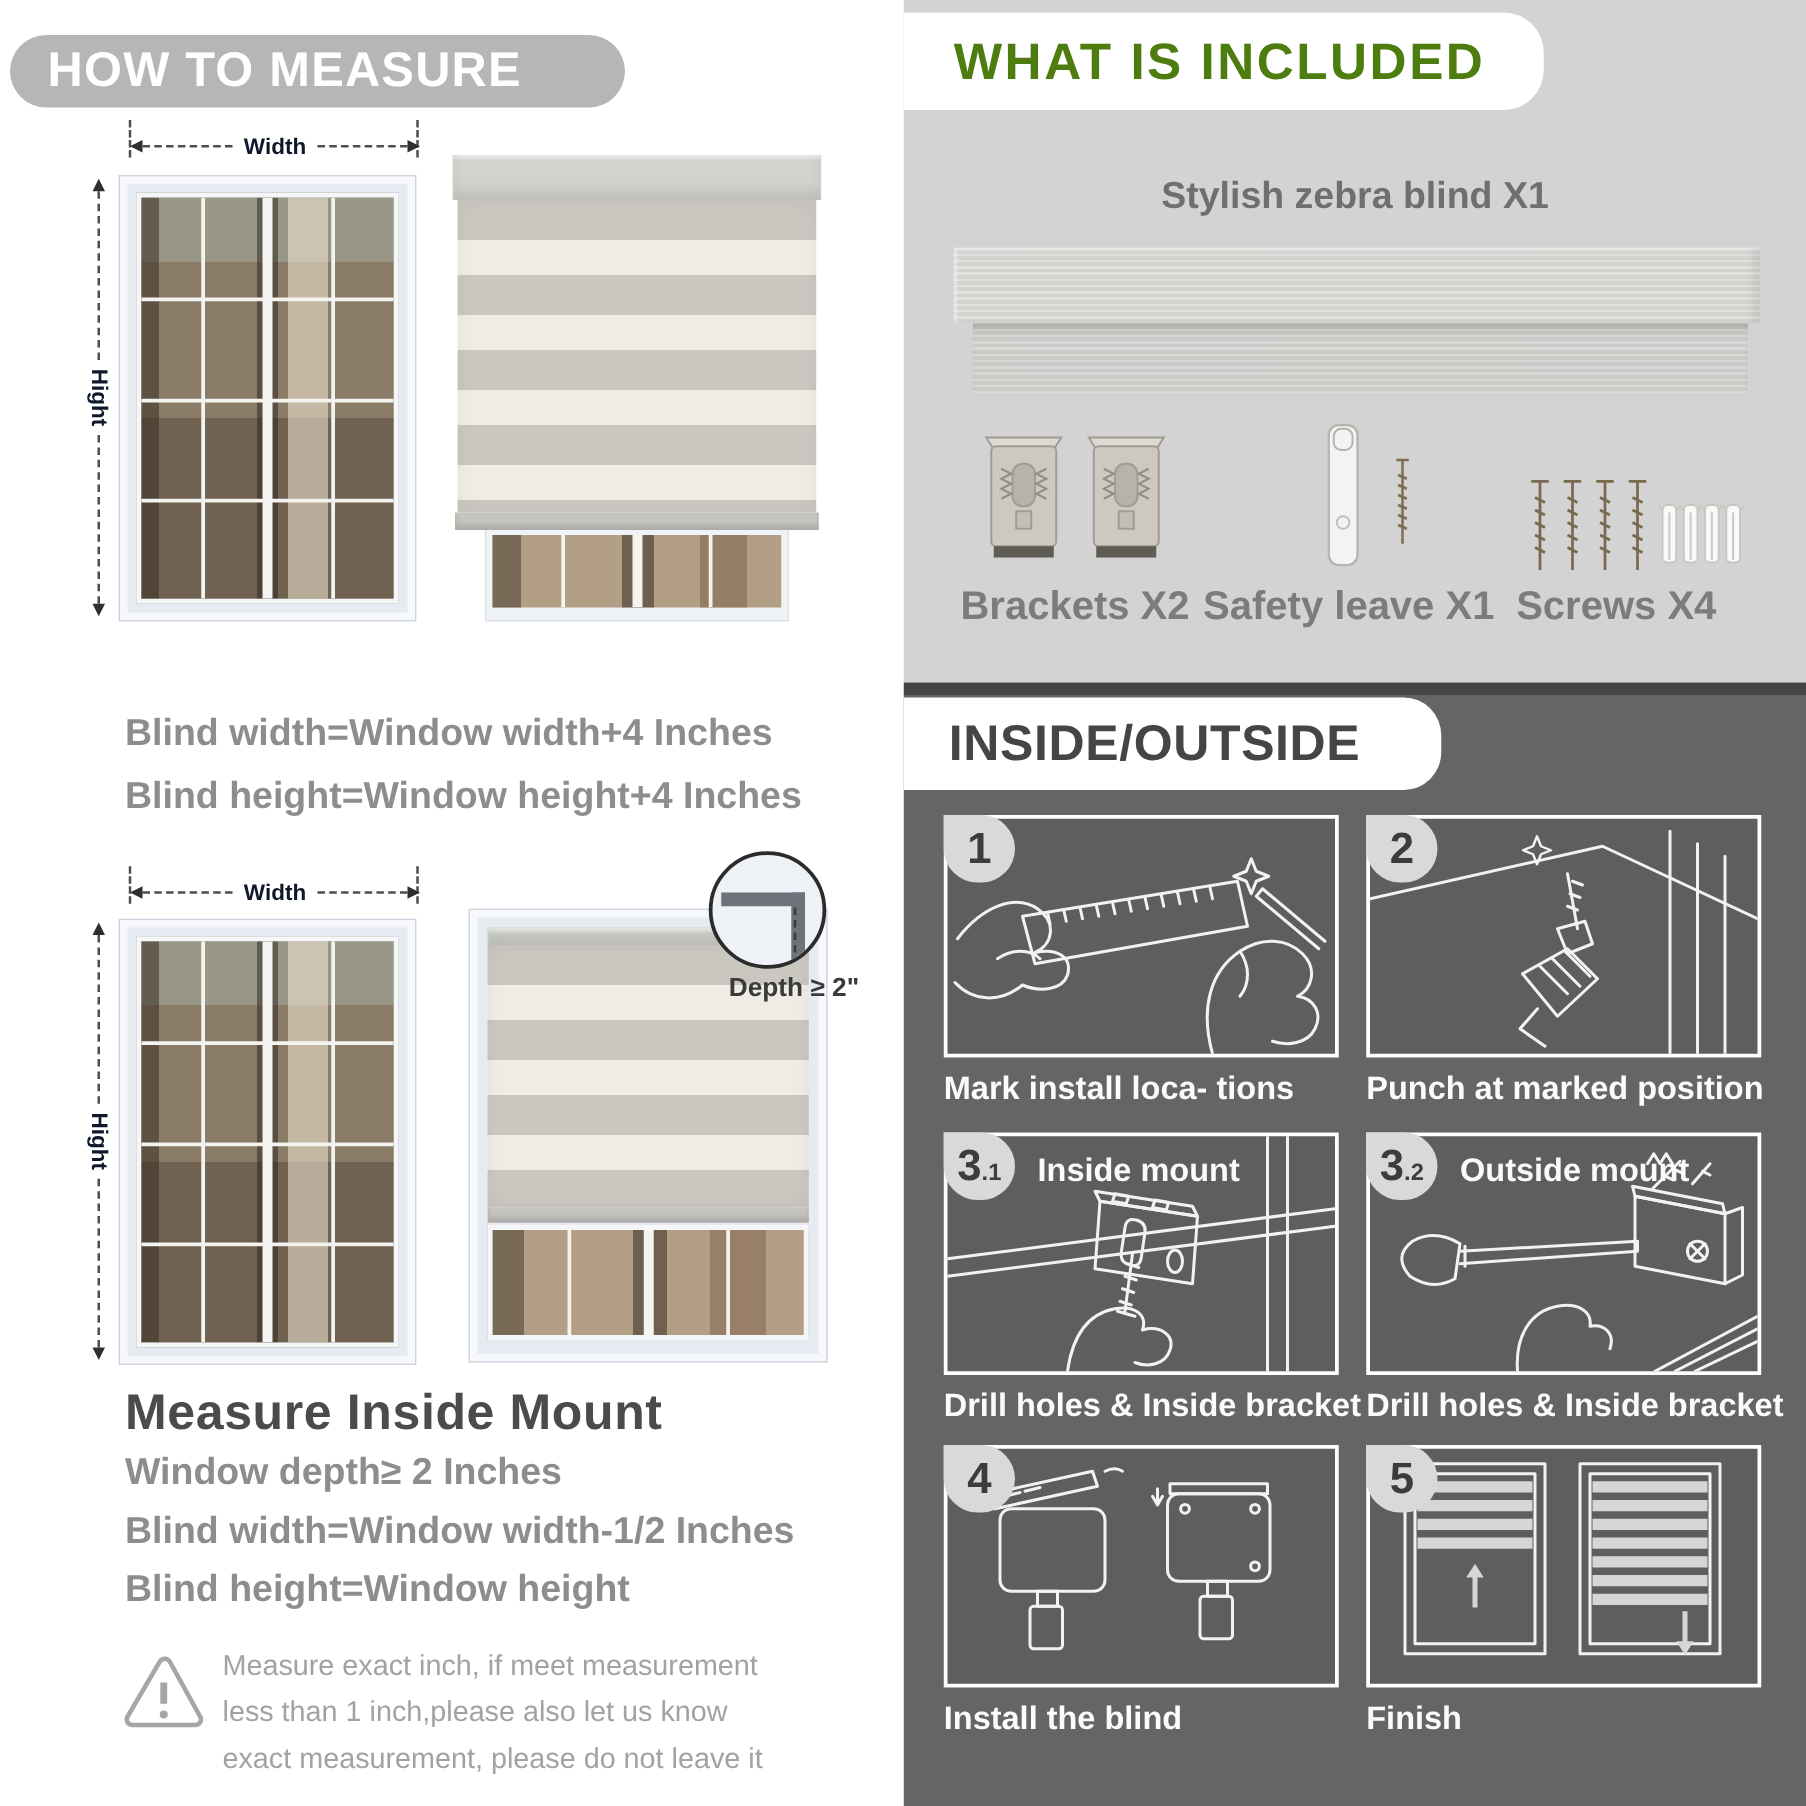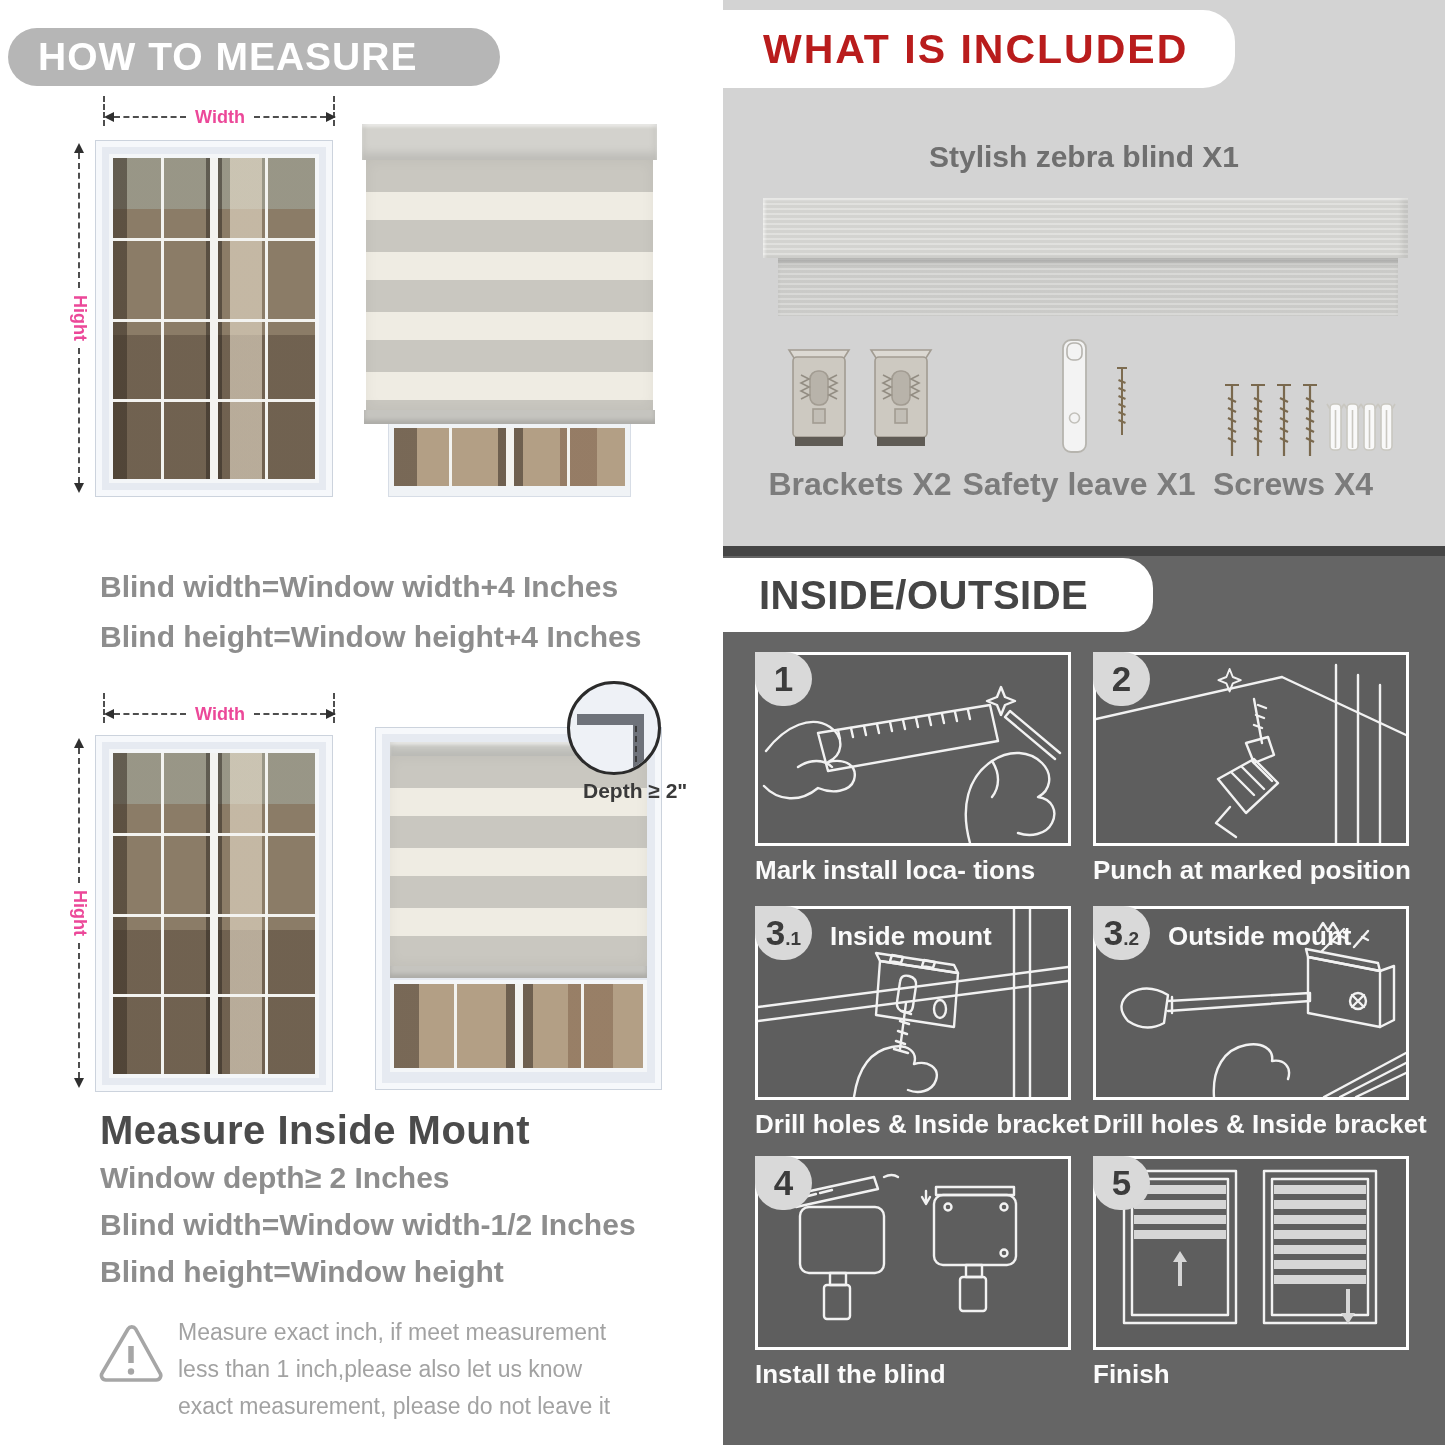--- a/index.html
+++ b/index.html
@@ -8,21 +8,21 @@
   .abs{position:absolute;}
 
   
   .howto-pill{left:8px;top:28px;width:492px;height:58px;background:#b6b6b6;border-radius:30px;
               color:#ffffff;font-size:39px;font-weight:700;line-height:58px;padding-left:30px;
               letter-spacing:1px;box-sizing:border-box;}
 
   
   .meas-w{display:flex;align-items:center;width:232px;height:12px;}
   .meas-w .dash{flex:1;height:0;border-top:2px dashed #4e4e4e;}
-  .meas-label{font-size:18px;font-weight:700;color:#ec4899;padding:0 9px;white-space:nowrap;}
+  .meas-label{font-size:18px;font-weight:700;color:#0f172a;padding:0 9px;white-space:nowrap;}
   .arr{width:0;height:0;}
   .a-l{border-top:5px solid transparent;border-bottom:5px solid transparent;border-right:10px solid #2f2f2f;}
   .a-r{border-top:5px solid transparent;border-bottom:5px solid transparent;border-left:10px solid #2f2f2f;}
   .a-u{border-left:5px solid transparent;border-right:5px solid transparent;border-bottom:10px solid #2f2f2f;}
   .a-d{border-left:5px solid transparent;border-right:5px solid transparent;border-top:10px solid #2f2f2f;}
   .tickv{position:absolute;height:30px;border-left:2px dashed #4e4e4e;width:0;}
   .meas-v{display:flex;flex-direction:column;align-items:center;width:14px;}
   .meas-v .vdash{flex:1;width:0;border-left:2px dashed #4e4e4e;}
   .meas-v .meas-label{writing-mode:vertical-rl;padding:7px 0;}
 
@@ -75,21 +75,21 @@
 
   .h-measure{font-size:40px;font-weight:700;color:#4b4b4b;letter-spacing:.5px;}
   .f-line{font-size:30px;font-weight:700;color:#8d8d8d;}
 
   .warn-text{width:462px;font-size:23px;color:#a2a2a2;line-height:37px;}
 
   
   .right-col{left:723px;top:0;width:722px;height:1445px;}
   .included{left:0;top:0;width:722px;height:546px;background:#d3d3d3;}
   .included-pill{left:0;top:10px;width:512px;height:78px;background:#ffffff;border-radius:0 32px 32px 0;
-                 color:#b91c1c;font-size:41px;font-weight:700;line-height:78px;padding-left:40px;
+                 color:#4d7c0f;font-size:41px;font-weight:700;line-height:78px;padding-left:40px;
                  letter-spacing:2px;box-sizing:border-box;}
   .prod-title{left:0;top:140px;width:722px;text-align:center;font-size:30px;font-weight:700;color:#6f6f6f;}
   .bar-top{left:40px;top:198px;width:645px;height:60px;background:#d8d8d5;
            background-image:repeating-linear-gradient(180deg, rgba(255,255,255,.22) 0 2px, rgba(0,0,0,.025) 2px 5px);
            box-shadow:inset -6px 0 5px rgba(0,0,0,.07), inset 2px 2px 3px rgba(255,255,255,.55);}
   .bar-bottom{left:55px;top:258px;width:620px;height:58px;background:#d1d1ce;
            background-image:repeating-linear-gradient(180deg, rgba(255,255,255,.18) 0 2px, rgba(0,0,0,.03) 2px 5px);
            box-shadow:inset 0 8px 7px -4px rgba(0,0,0,.20);}
   .item-label{position:absolute;top:466px;transform:translateX(-50%);font-size:32px;font-weight:700;color:#7c7c7c;white-space:nowrap;}
 

